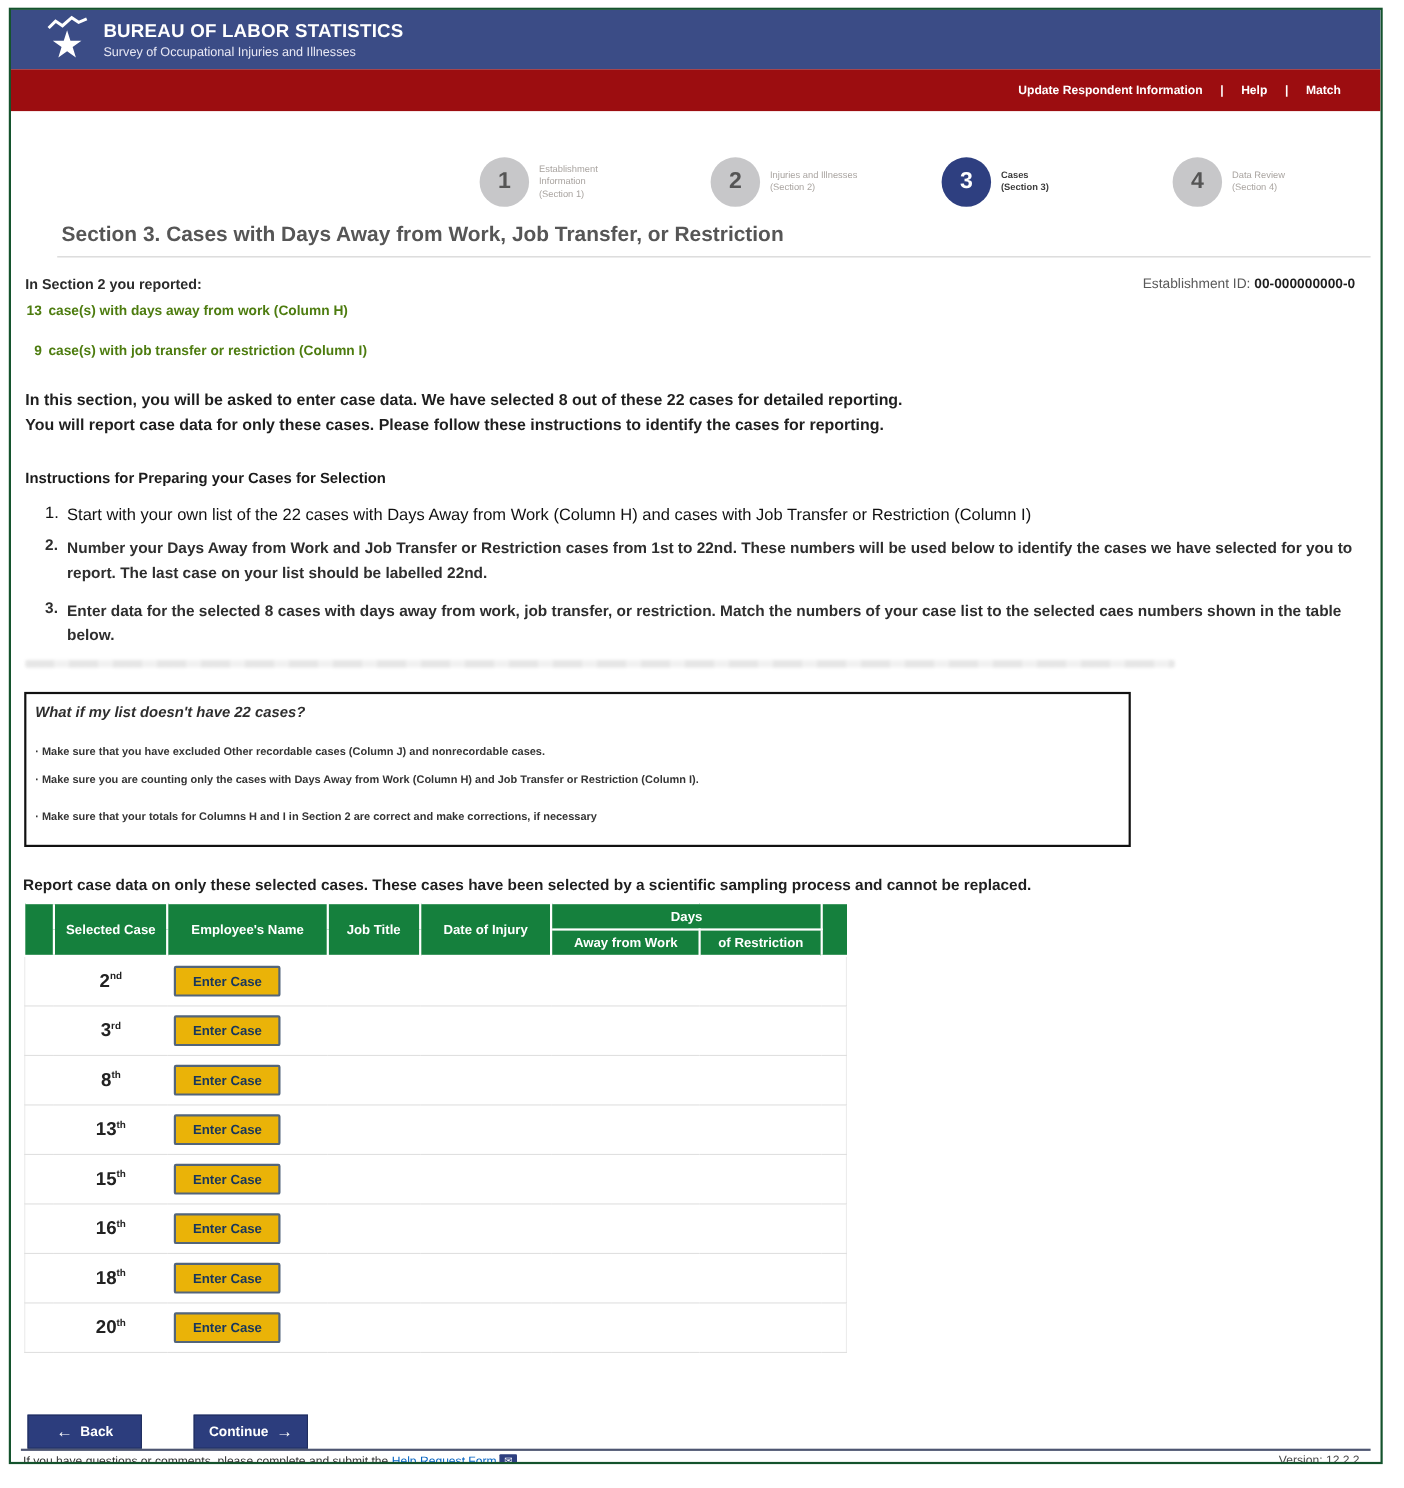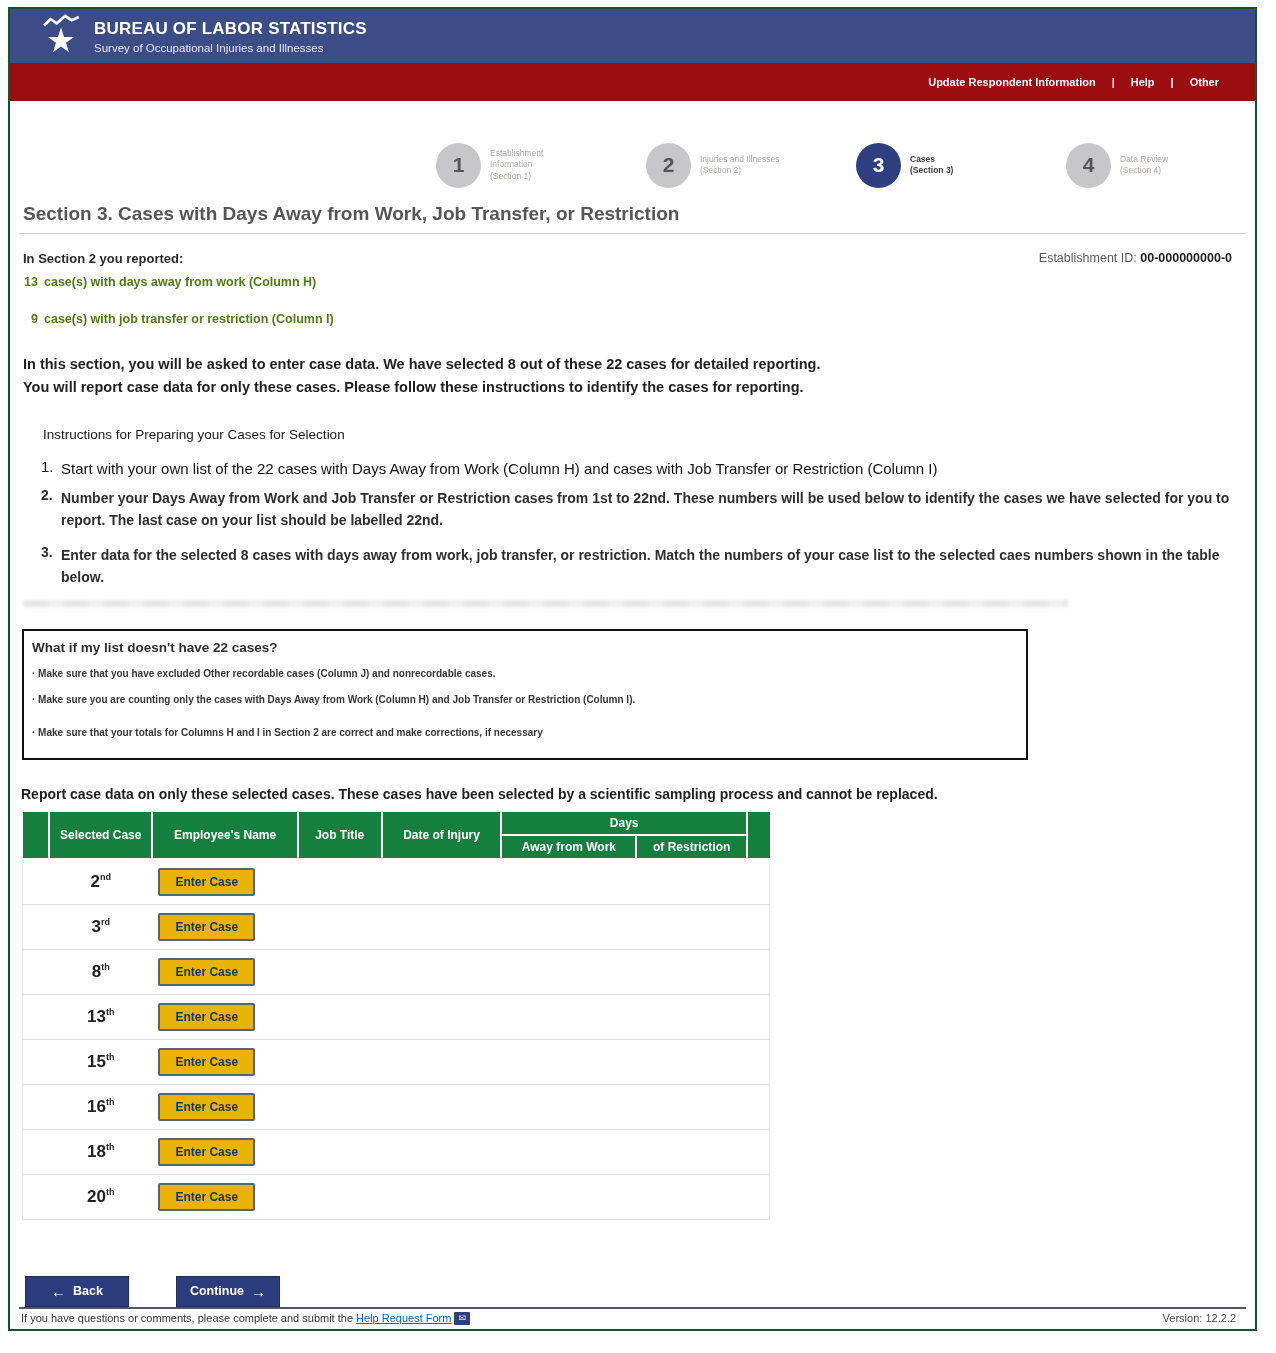--- a/index.html
+++ b/index.html
@@ -45,47 +45,47 @@
     background: #c7c7c9; color: #555;
     display: flex; align-items: center; justify-content: center;
     font-size: 21px; font-weight: 600;
   }
   .step.active .step-circle { background: #2e3f80; color: #fff; font-weight: bold; }
   .step-label { font-size: 8.5px; color: #a9a4a0; line-height: 1.3; width: 84px; }
   .step.active .step-label { color: #3c3c3c; font-weight: bold; }
   .step-label .sec { display: block; }
   .page-title {
     font-size: 19px; font-weight: 600; color: #565656;
-    padding: 2px 2px 8px 4px; border-bottom: 1px solid #cfcfcf;
+    padding: 2px 2px 8px 4px; border-bottom: 1px solid #cfcfcf; margin-left: 33px;
   }
   .reported-row { display: flex; justify-content: space-between; margin-top: 17px; padding: 0 14px 0 4px; }
   .reported-intro { font-size: 13px; font-weight: 600; color: #2b2b2b; }
   .estab { font-size: 12.5px; color: #595959; }
   .estab b { color: #1e1e1e; font-weight: bold; }
   .count-line { margin-top: 7px; padding-left: 2px; font-size: 12.5px; font-weight: 600; color: #4d7c0f; line-height: 19px; }
   .count-line .num { display: inline-block; width: 17px; text-align: right; font-weight: bold; margin-right: 6px; }
   .intro-par { margin-top: 24px; padding-left: 4px; font-size: 14.5px; font-weight: 600; color: #1f1f1f; line-height: 23px; }
-  .instr-head { margin-top: 28px; padding-left: 4px; font-size: 13.5px; font-weight: normal; color: #1a1a1a; margin-left: 20px; }
+  .instr-head { margin-top: 28px; padding-left: 4px; font-size: 13.5px; font-weight: bold; color: #1a1a1a; }
   .instr-list { margin-top: 9px; }
   .instr-item { display: flex; margin-left: 22px; margin-top: 7px; }
   .instr-item .inum { width: 20px; flex: none; }
   .instr-item .itext { flex: 1; line-height: 22px; }
   .item1 { font-size: 15px; font-weight: 400; color: #111; }
   .item23 { font-size: 14px; font-weight: 600; color: #2e2e2e; }
   .instr-item.third { margin-top: 13px; }
   .redacted {
     margin-top: 12px; margin-left: 4px; height: 7px; width: 1045px;
     background: repeating-linear-gradient(90deg,#b9b9b9 0 26px,#d9d9d9 26px 40px);
     opacity: .35; filter: blur(1.5px); border-radius: 2px;
   }
   .help-box {
     margin-top: 22px; margin-left: 3px; width: 1006px;
     border: 2px solid #111; padding: 9px 12px 12px 8px;
   }
-  .help-box .q { font-size: 13.5px; font-weight: 600; color: #2e2e2e; margin-bottom: 6px; }
+  .help-box .q { font-size: 13.5px; font-style: italic; font-weight: 600; color: #2e2e2e; margin-bottom: 16px; }
   .help-box .hb-item { font-size: 10px; font-weight: 600; color: #353535; line-height: 26px; }
   .help-box .hb-item.last { margin-top: 7px; }
   .table-caption { margin-top: 26px; padding-left: 2px; font-size: 14px; font-weight: 600; color: #1f1f1f; }
   
   table.cases { margin-top: 8px; margin-left: 3px; border-collapse: collapse; width: 748px; table-layout: fixed; }
   table.cases th {
     background: #15803d; color: #fff; font-size: 12px; font-weight: bold;
     border: 2px solid #fff; padding: 4px 0; text-align: center; line-height: 14px;
   }
   table.cases col.c-edge1 { width: 26px; }
@@ -147,21 +147,21 @@
       <div class="title">BUREAU OF LABOR STATISTICS</div>
       <div class="subtitle">Survey of Occupational Injuries and Illnesses</div>
     </div>
   </div>
 
   <div class="redbar">
     <a>Update Respondent Information</a>
     <span class="sep">|</span>
     <a>Help</a>
     <span class="sep">|</span>
-    <a>Other</a>
+    <a>Match</a>
   </div>
 
   <div class="main">
 
     <div class="steps">
       <div class="step">
         <div class="step-circle">1</div>
         <div class="step-label"><span>Establishment Information</span><span class="sec">(Section 1)</span></div>
       </div>
       <div class="step">

